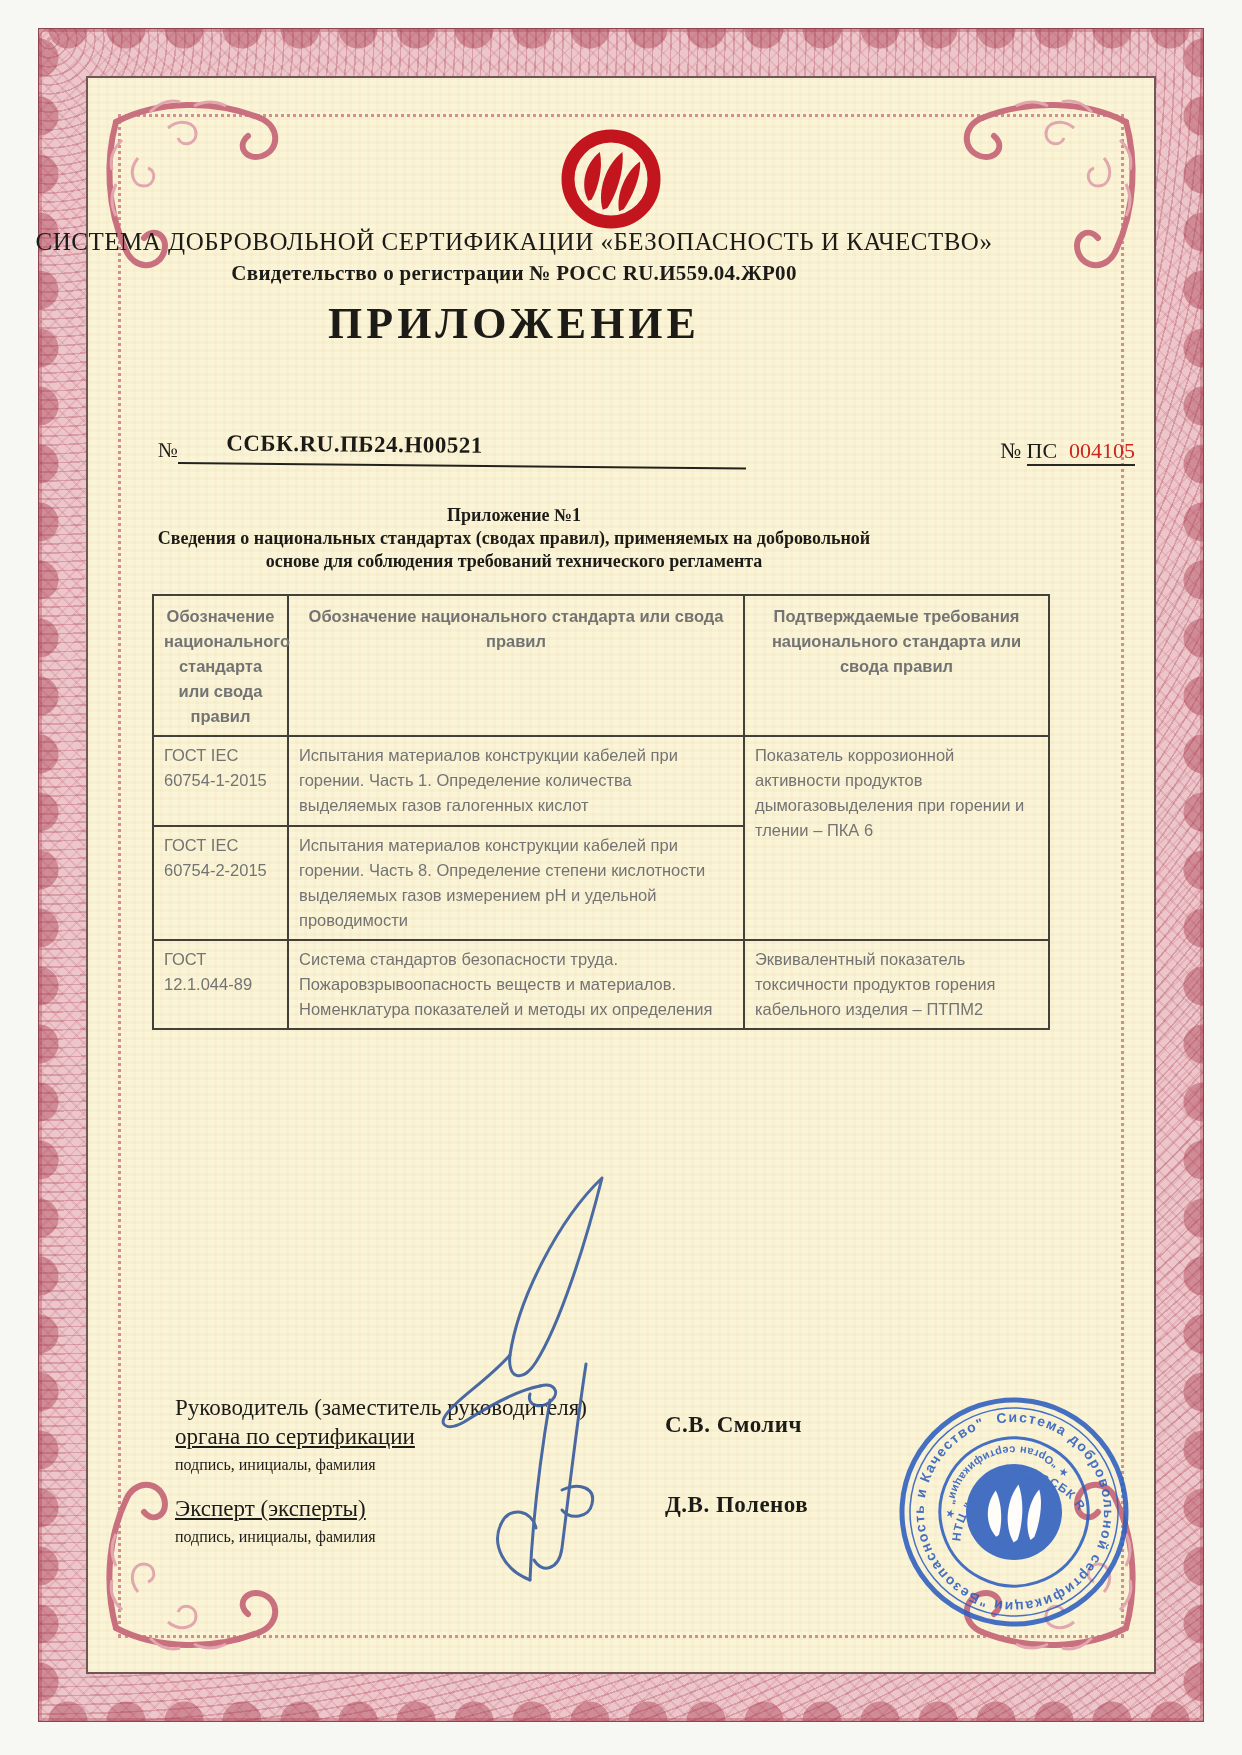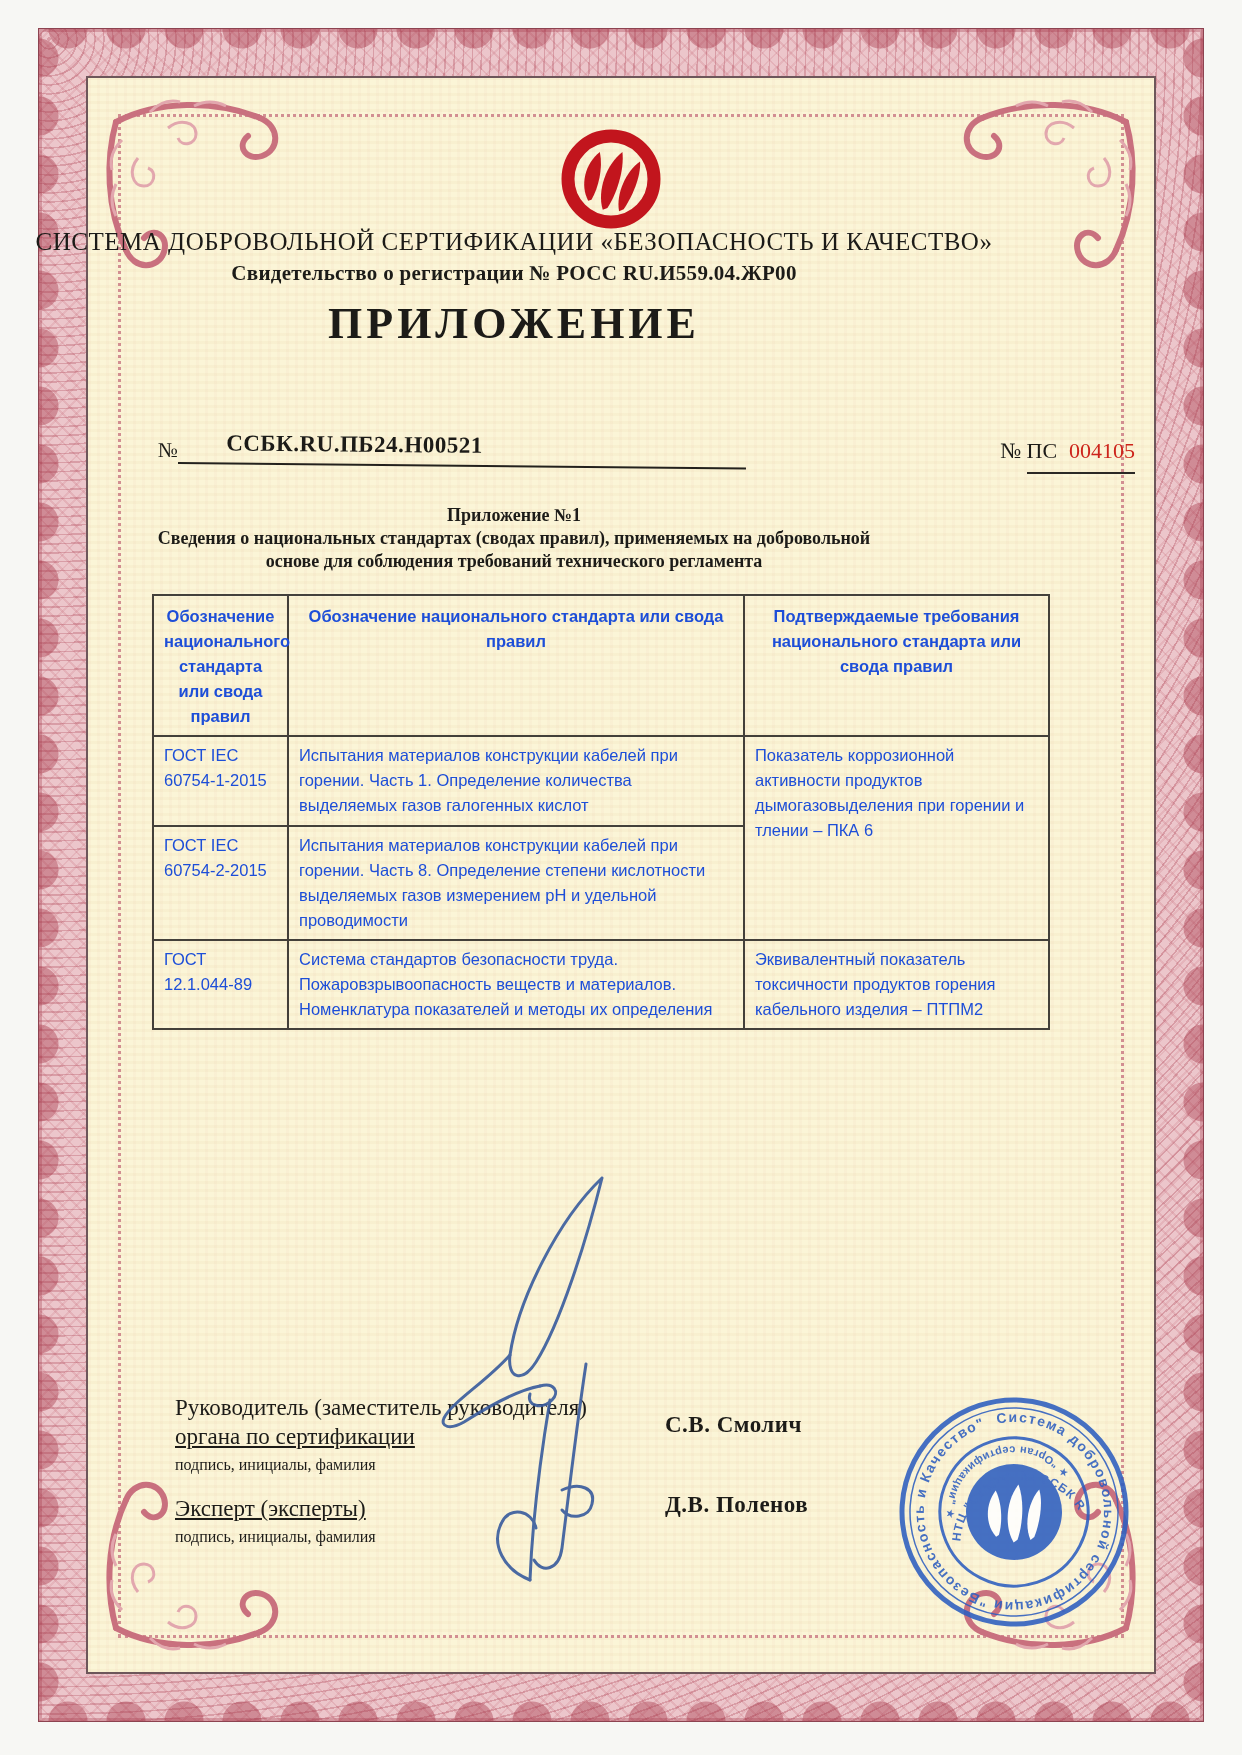--- a/index.html
+++ b/index.html
@@ -53,31 +53,31 @@
   .regline{top:261px;font-size:21px;font-weight:bold;letter-spacing:.3px;}
   .title1{top:298px;font-size:44px;font-weight:bold;letter-spacing:4px;}
   .title2{top:355px;font-size:44px;font-weight:bold;letter-spacing:3px;}
   .no-label{left:158px;top:438px;font-size:21px;}
   .cert-line{
     left:178px;top:430px;width:568px;padding-bottom:6px;
     border-bottom:2px solid #23211d;transform:rotate(.55deg);transform-origin:left bottom;
   }
   .cert-num{font-size:23px;font-weight:bold;letter-spacing:.5px;padding-left:48px;}
   .ps-group{left:1000px;top:438px;font-size:22px;white-space:nowrap;}
-  .ps-underlined{border-bottom:2px solid #2a2824;padding-bottom:9px;}
+  .ps-underlined{border-bottom:2px solid #2a2824;padding-bottom:1px;}
   .ps-number{color:#cd241b;padding-left:12px;}
   .annex1{top:505px;font-size:18px;font-weight:bold;}
   .annex2{top:528px;font-size:18px;font-weight:bold;}
   .annex3{top:551px;font-size:18px;font-weight:bold;}
   
   table.std{
     position:absolute;left:152px;top:594px;width:896px;
     border-collapse:collapse;table-layout:fixed;
     font-family:"Liberation Sans","DejaVu Sans",sans-serif;
-    font-size:16.5px;line-height:25px;color:#1d4ed8;
+    font-size:16.5px;line-height:25px;color:#737373;
   }
   table.std td,table.std th{border:2px solid #43403a;vertical-align:top;padding:6px 10px;}
   table.std th{font-weight:bold;text-align:center;height:96px;padding-top:8px;}
   col.c1{width:135px;}col.c2{width:456px;}col.c3{width:305px;}
   td.merged{vertical-align:middle;}
   tr.r1 td{height:76px;border-radius:16px;}
   tr.r2 td{height:92px;}
   tr.r3 td{height:68px;border-radius:30px;}
   
   .sig-role1a{left:175px;top:1395px;font-size:23px;}

